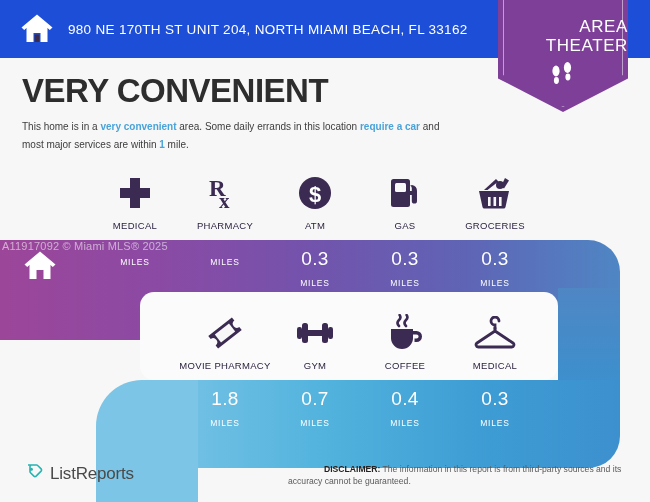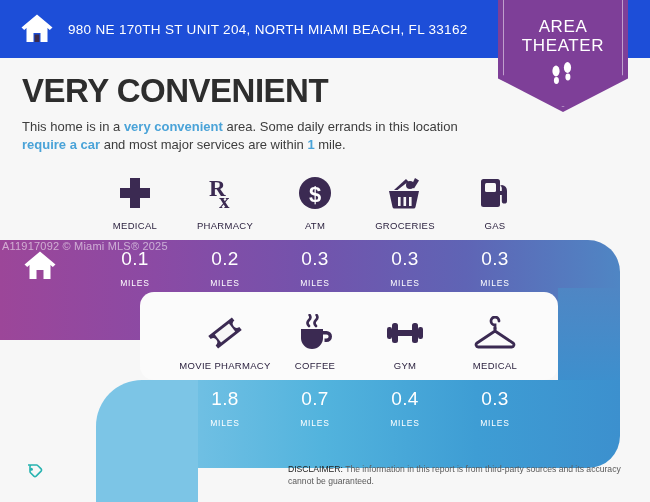--- a/index.html
+++ b/index.html
@@ -44,35 +44,36 @@
     border:1.5px solid rgba(255,255,255,.5);
     border-top:none;
     -webkit-clip-path:polygon(0 0,100% 0,100% 70%,50% 100%,0 70%);
     clip-path:polygon(0 0,100% 0,100% 70%,50% 100%,0 70%);
   }
   .badge-title {
     position:relative; z-index:2;
     color:#fff; font-size:17px; font-weight:400;
     line-height:19px; letter-spacing:.6px;
     padding-top:17px;
+    text-align:right;
   }
   .badge-feet {
     position:relative; z-index:2;
     margin-top:7px; display:flex; justify-content:center; gap:3px;
   }
 
   
   .title {
     position:absolute; left:22px; top:72px;
     font-size:33px; font-weight:bold; color:#2d2d2d;
     letter-spacing:-.5px;
   }
   .subtitle {
     position:absolute; left:22px; top:118px; width:440px;
-    font-size:13px; line-height:18px; color:#3d3d3d;
+    font-size:10px; line-height:18px; color:#3d3d3d;
   }
   .subtitle b { color:#4aa3d8; font-weight:bold; }
 
   
   .ribbon { position:absolute; left:0; top:240px; width:650px; height:262px; }
   .ribbon svg { display:block; }
 
   
   .icon-row { position:absolute; display:flex; }
   .icon-row.row1 { left:90px; top:172px; }
@@ -121,21 +122,21 @@
   
   .footer-logo {
     position:absolute; left:24px; top:462px;
     display:flex; align-items:center; gap:6px;
   }
   .footer-logo-text { font-size:17px; color:#4a4a4a; letter-spacing:-.2px; }
   .disclaimer {
     position:absolute; left:288px; top:464px; width:352px;
     font-size:8.6px; line-height:11.5px; color:#5a5a5a;
   }
-  .disclaimer b { color:#222; font-weight:normal; }
+  .disclaimer b { color:#222; font-weight:bold;margin-left:36px; }
 </style>
 </head>
 <body>
 
 <div class="header">
   <span class="header-home">
     <svg width="32" height="30" viewBox="0 0 32 30">
       <path fill="#ffffff" d="M16 2 L30 14 L26.5 14 L26.5 28 L19.5 28 L19.5 19 L12.5 19 L12.5 28 L5.5 28 L5.5 14 L2 14 Z"></path>
       <path fill="#ffffff" d="M16 0.5 L31.5 13.5 L28.8 16 L16 5 L3.2 16 L0.5 13.5 Z"></path>
       <rect fill="#3b2b4d" x="13.6" y="20.5" width="4.8" height="7.5"></rect>
@@ -241,53 +242,51 @@
       <svg width="36" height="36" viewBox="0 0 36 36">
         <circle cx="18" cy="18" r="16" fill="#3b2a52"></circle>
         <text x="18" y="27" text-anchor="middle" font-family="Liberation Sans, sans-serif" font-size="22" font-weight="bold" fill="#ffffff">$</text>
       </svg>
     </span>
     <span class="icon-label">ATM</span>
   </div>
 
   <div class="icon-cell">
     <span class="icon-glyph">
+      <svg width="34" height="36" viewBox="0 0 34 36">
+        <rect x="3" y="4" width="19" height="28" rx="2.5" fill="#3b2a52"></rect>
+        <rect x="7" y="8" width="11" height="9" rx="1.5" fill="#f7f7f7"></rect>
+        <path d="M24,10 q5,1 5,6 v10 a2.6,2.6 0 0 1 -5.2,0 v-6 h-1.8 v-4 h1.8 v-3 q0,-2 -1.8,-2.2 z" fill="#3b2a52"></path>
+      </svg>
+    </span>
+    <span class="icon-label">GAS</span>
+  </div>
+
+  <div class="icon-cell">
+    <span class="icon-glyph">
       <svg width="40" height="38" viewBox="0 0 40 38">
         <path d="M4,17 h30 l-3.5,16 a2,2 0 0 1 -2,1.6 h-19 a2,2 0 0 1 -2,-1.6 z" fill="#3b2a52"></path>
         <rect x="6" y="17" width="26" height="5" fill="#3b2a52"></rect>
         <rect x="13" y="23" width="2.6" height="9" fill="#f7f7f7"></rect>
         <rect x="18.5" y="23" width="2.6" height="9" fill="#f7f7f7"></rect>
         <rect x="24" y="23" width="2.6" height="9" fill="#f7f7f7"></rect>
         <path d="M9,16 L21,5 l2.4,2.6 L12.5,16 z" fill="#3b2a52"></path>
         <circle cx="25" cy="11" r="4" fill="#3b2a52"></circle>
         <path d="M30,4 l4,2.5 l-5,8 l-3,-2 z" fill="#3b2a52"></path>
       </svg>
     </span>
     <span class="icon-label">GROCERIES</span>
   </div>
-
-  <div class="icon-cell">
-    <span class="icon-glyph">
-      <svg width="34" height="36" viewBox="0 0 34 36">
-        <rect x="3" y="4" width="19" height="28" rx="2.5" fill="#3b2a52"></rect>
-        <rect x="7" y="8" width="11" height="9" rx="1.5" fill="#f7f7f7"></rect>
-        <path d="M24,10 q5,1 5,6 v10 a2.6,2.6 0 0 1 -5.2,0 v-6 h-1.8 v-4 h1.8 v-3 q0,-2 -1.8,-2.2 z" fill="#3b2a52"></path>
-      </svg>
-    </span>
-    <span class="icon-label">GAS</span>
-  </div>
 </div>
 
 <div class="dist-row d1">
   <div class="dist-cell">
-    <div class="dist-value">0.1</div>
-    <div class="dist-unit">MILES</div>
-  </div>
-  <div class="dist-cell">
-    <div class="dist-value">0.2</div>
+    <div class="dist-unit">MILES</div>
+  </div>
+  <div class="dist-cell">
     <div class="dist-unit">MILES</div>
   </div>
   <div class="dist-cell">
     <div class="dist-value">0.3</div>
     <div class="dist-unit">MILES</div>
   </div>
   <div class="dist-cell">
     <div class="dist-value">0.3</div>
     <div class="dist-unit">MILES</div>
   </div>
@@ -302,45 +301,45 @@
   <div class="icon-cell">
     <span class="icon-glyph">
       <svg width="40" height="38" viewBox="0 0 40 38">
         <g transform="rotate(-38 20 19)">
           <path d="M5,11 h30 v4 a4,4 0 0 0 0,8 v4 h-30 v-4 a4,4 0 0 0 0,-8 z" fill="#3b2a52"></path>
           <rect x="11" y="14" width="18" height="10" fill="#f7f7f7"></rect>
         </g>
       </svg>
     </span>
     <span class="icon-label">MOVIE PHARMACY</span>
-  </div>
-
-  <div class="icon-cell">
-    <span class="icon-glyph">
-      <svg width="40" height="38" viewBox="0 0 40 38">
-        <path d="M6,15 h22 v9 a11,11 0 0 1 -22,0 z" fill="#3b2a52"></path>
-        <path d="M28,17 h3.5 a5.5,5.5 0 0 1 0,11 h-2 v-3.4 h2 a2.1,2.1 0 0 0 0,-4.2 h-3.5 z" fill="#3b2a52"></path>
-        <path d="M14,12 q-3,-3 0,-6 q2.5,-2.5 0.6,-5" stroke="#3b2a52" stroke-width="2.6" fill="none" stroke-linecap="round"></path>
-        <path d="M21,12 q-3,-3 0,-6 q2.5,-2.5 0.6,-5" stroke="#3b2a52" stroke-width="2.6" fill="none" stroke-linecap="round"></path>
-      </svg>
-    </span>
-    <span class="icon-label">COFFEE</span>
   </div>
 
   <div class="icon-cell">
     <span class="icon-glyph">
       <svg width="42" height="32" viewBox="0 0 42 32">
         <rect x="13" y="13" width="16" height="6" fill="#3b2a52"></rect>
         <rect x="8" y="6" width="6" height="20" rx="2.5" fill="#3b2a52"></rect>
         <rect x="28" y="6" width="6" height="20" rx="2.5" fill="#3b2a52"></rect>
         <rect x="3" y="10" width="5" height="12" rx="2.2" fill="#3b2a52"></rect>
         <rect x="34" y="10" width="5" height="12" rx="2.2" fill="#3b2a52"></rect>
       </svg>
     </span>
     <span class="icon-label">GYM</span>
+  </div>
+
+  <div class="icon-cell">
+    <span class="icon-glyph">
+      <svg width="40" height="38" viewBox="0 0 40 38">
+        <path d="M6,15 h22 v9 a11,11 0 0 1 -22,0 z" fill="#3b2a52"></path>
+        <path d="M28,17 h3.5 a5.5,5.5 0 0 1 0,11 h-2 v-3.4 h2 a2.1,2.1 0 0 0 0,-4.2 h-3.5 z" fill="#3b2a52"></path>
+        <path d="M14,12 q-3,-3 0,-6 q2.5,-2.5 0.6,-5" stroke="#3b2a52" stroke-width="2.6" fill="none" stroke-linecap="round"></path>
+        <path d="M21,12 q-3,-3 0,-6 q2.5,-2.5 0.6,-5" stroke="#3b2a52" stroke-width="2.6" fill="none" stroke-linecap="round"></path>
+      </svg>
+    </span>
+    <span class="icon-label">COFFEE</span>
   </div>
 
   <div class="icon-cell">
     <span class="icon-glyph">
       <svg width="44" height="34" viewBox="0 0 44 34">
         <path d="M22,12 v3 L4,27 a2.2,2.2 0 0 0 1.2,4 h33.6 a2.2,2.2 0 0 0 1.2,-4 L22,15" stroke="#3b2a52" stroke-width="2.8" fill="none" stroke-linejoin="round" stroke-linecap="round"></path>
         <path d="M22,13 v-4 a4,4 0 1 1 4,-4" stroke="#3b2a52" stroke-width="2.8" fill="none" stroke-linecap="round"></path>
       </svg>
     </span>
     <span class="icon-label">MEDICAL</span>
@@ -366,17 +365,18 @@
   </div>
 </div>
 
 <div class="footer-logo">
   <span>
     <svg width="20" height="20" viewBox="0 0 20 20">
       <path d="M4,3 h8.5 a1.6,1.6 0 0 1 1.2,0.5 l3.4,3.4 a1.6,1.6 0 0 1 0,2.2 l-5,5 a1.6,1.6 0 0 1 -2.2,0 l-3.4,-3.4 a1.6,1.6 0 0 1 -0.5,-1.2 v-5 a1.5,1.5 0 0 1 1.5,-1.5 z" fill="none" stroke="#27b3b0" stroke-width="1.6"></path>
       <circle cx="7.4" cy="7.2" r="1.5" fill="#27b3b0"></circle>
     </svg>
   </span>
+  <span class="footer-logo-text">ListReports</span>
 </div>
 
 <div class="disclaimer">
   <b>DISCLAIMER:</b><span> The information in this report is from third-party sources and its accuracy cannot be guaranteed.</span>
 </div>
 
 </body></html>

